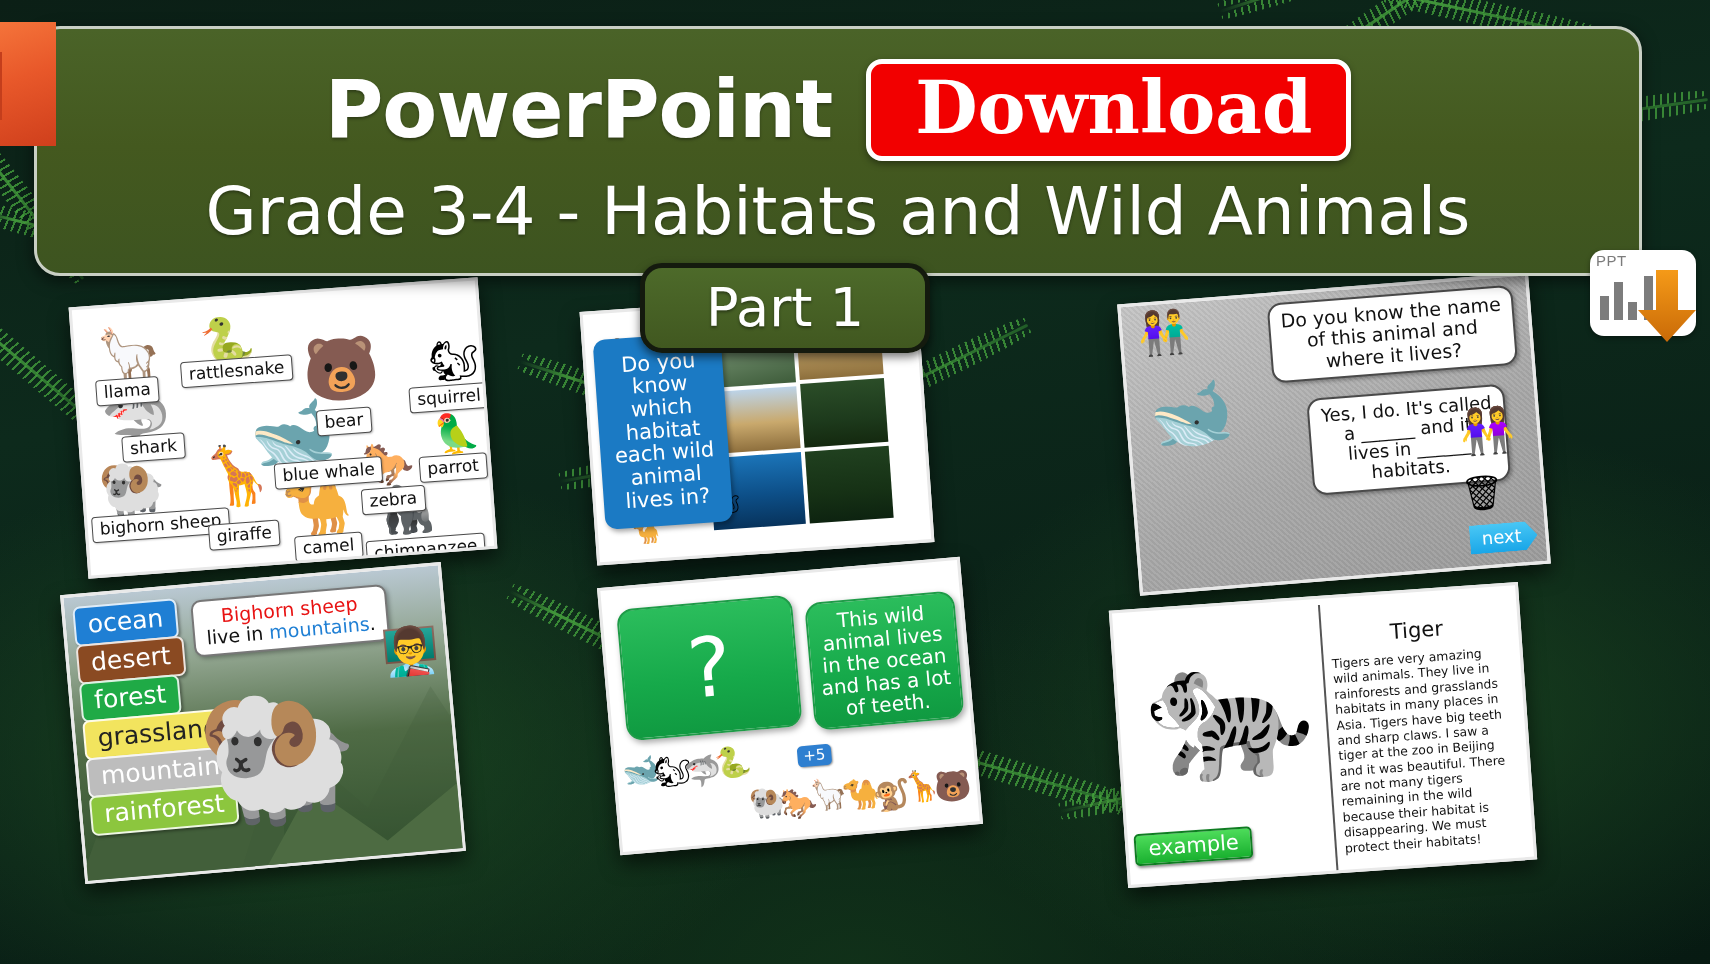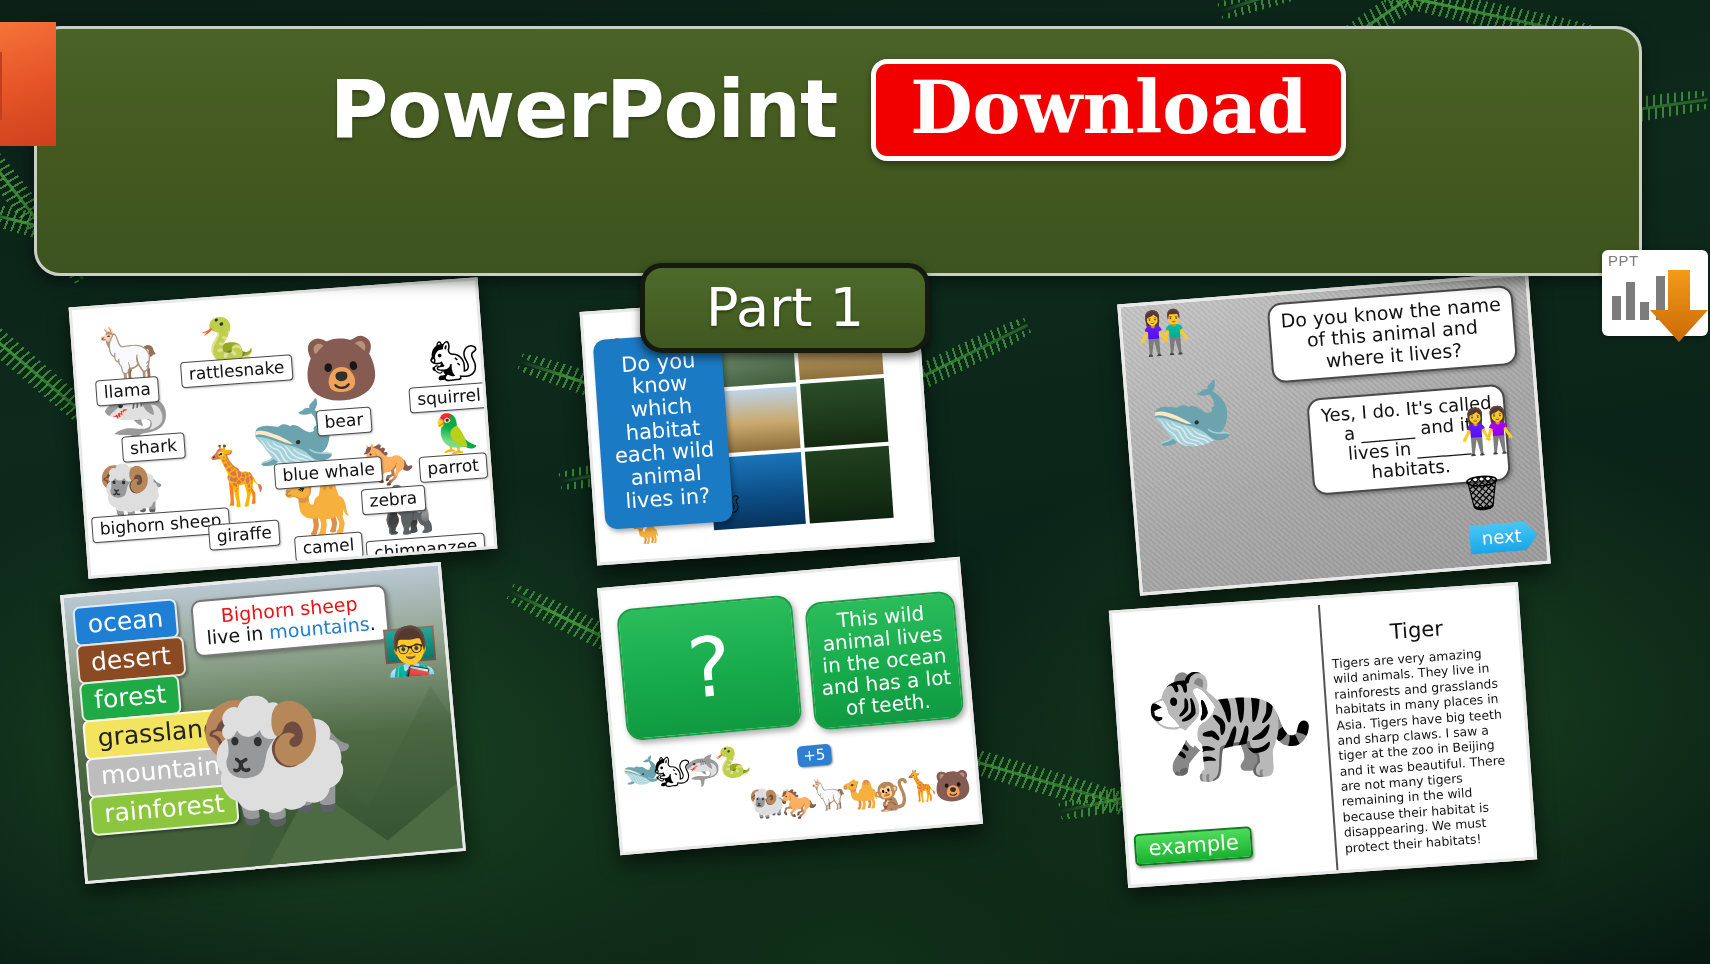--- a/index.html
+++ b/index.html
@@ -51,21 +51,21 @@
   #main-title {
     font-family: "DejaVu Sans", sans-serif;
     font-size: 80px; font-weight: 700; color: #ffffff;
     letter-spacing: -1px; line-height: 1;
     text-shadow: 0 2px 3px rgba(0,0,0,.35);
   }
   #download-chip {
     background: #f20000;
     border: 5px solid #ffffff;
     border-radius: 16px;
-    padding: 6px 34px 10px 34px;
+    padding: 6px 34px 10px 44px;
     box-shadow: 0 3px 7px rgba(0,0,0,.4);
   }
   #download-chip span {
     font-family: "DejaVu Serif", serif;
     font-weight: 700; font-size: 72px; color: #ffffff; line-height: 1.05;
     letter-spacing: 0px;
   }
   #subtitle {
     position: absolute; left: 0; right: 0; top: 150px;
     text-align: center;
@@ -83,23 +83,22 @@
   #ppt-logo-badge {
     position: absolute; left: -66px; top: 52px;
     width: 68px; height: 68px; background: #c43e1c; z-index: 10;
     display:flex; align-items:center; justify-content:center;
     color:#fff; font-family:"Liberation Sans", sans-serif; font-weight:700; font-size:40px;
   }
 
   
   #ppt-tag {
     position: absolute; left: 1590px; top: 250px; width: 106px; height: 86px;
-    background: #ffffff; border-radius: 6px; z-index: 8;
+    background: #ffffff; border-radius: 14px; z-index: 8;
     box-shadow: 0 2px 5px rgba(0,0,0,.4);
-    margin-left: 12px;
   }
   #ppt-tag-label {
     position:absolute; left:6px; top:2px; font-size: 15px; color:#7b7b7b;
     font-family:"Liberation Sans", sans-serif; letter-spacing:.5px;
   }
   .bar { position:absolute; bottom:16px; width:9px; background:#7c7c7c; }
   #dl-arrow {
     position:absolute; left:44px; top:18px; width:66px; height:76px; z-index:9;
   }
 
@@ -247,20 +246,21 @@
   </div>
 
   <div id="banner">
     <div id="banner-inner">
       <div class="title-row">
         <div id="main-title">PowerPoint</div>
         <div id="download-chip">
           <span>Download</span>
         </div>
       </div>
+      <div id="subtitle">Grade 3-4 - Habitats and Wild Animals</div>
     </div>
   </div>
 
   <div id="ppt-logo"></div>
   <div id="ppt-logo-badge">P</div>
 
   <div id="ppt-tag">
     <div id="ppt-tag-label">PPT</div>
     <div class="bar" style="left:10px;height:24px;"></div>
     <div class="bar" style="left:24px;height:38px;"></div>

